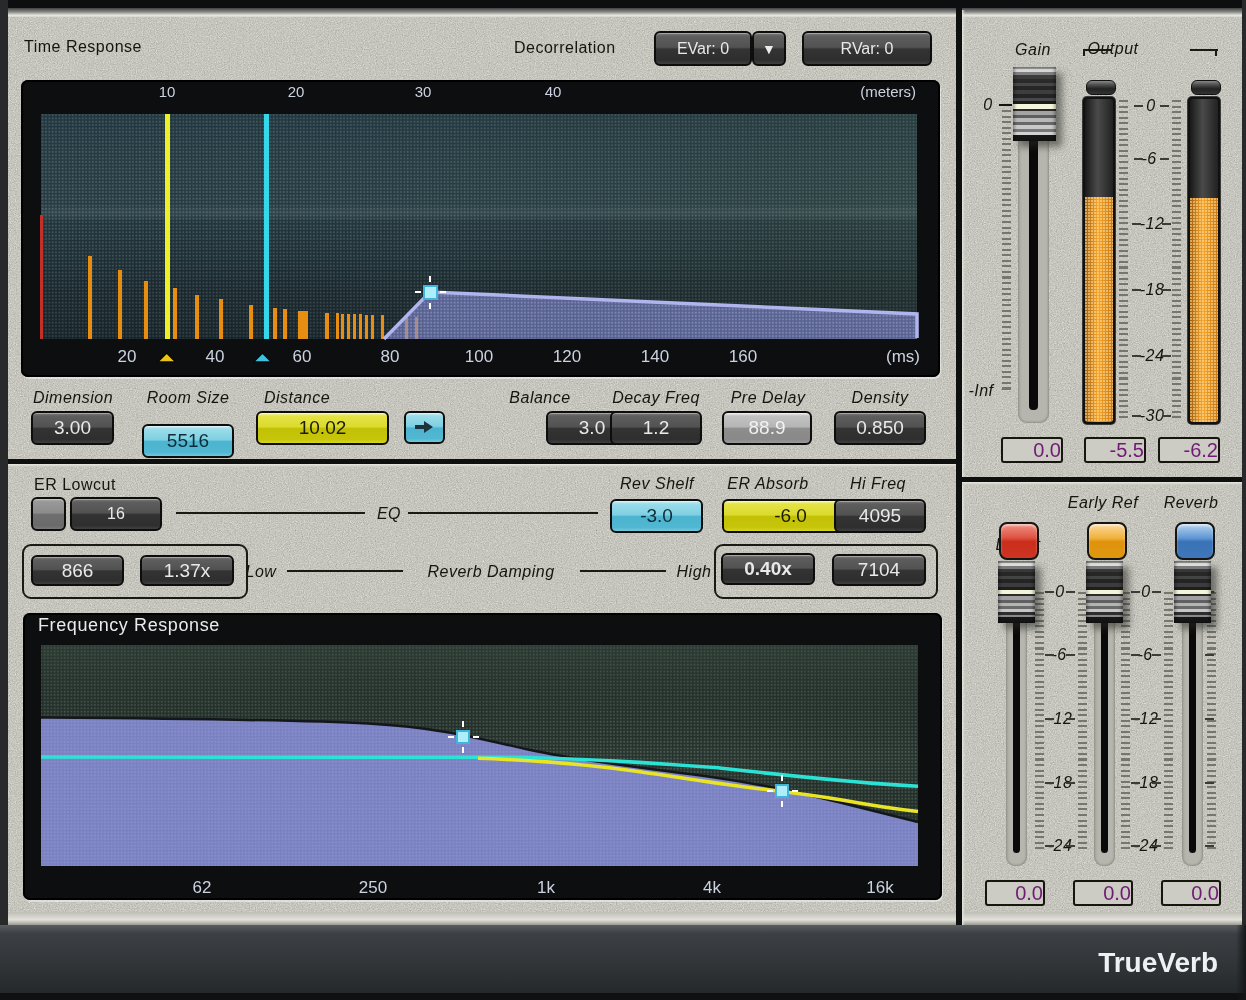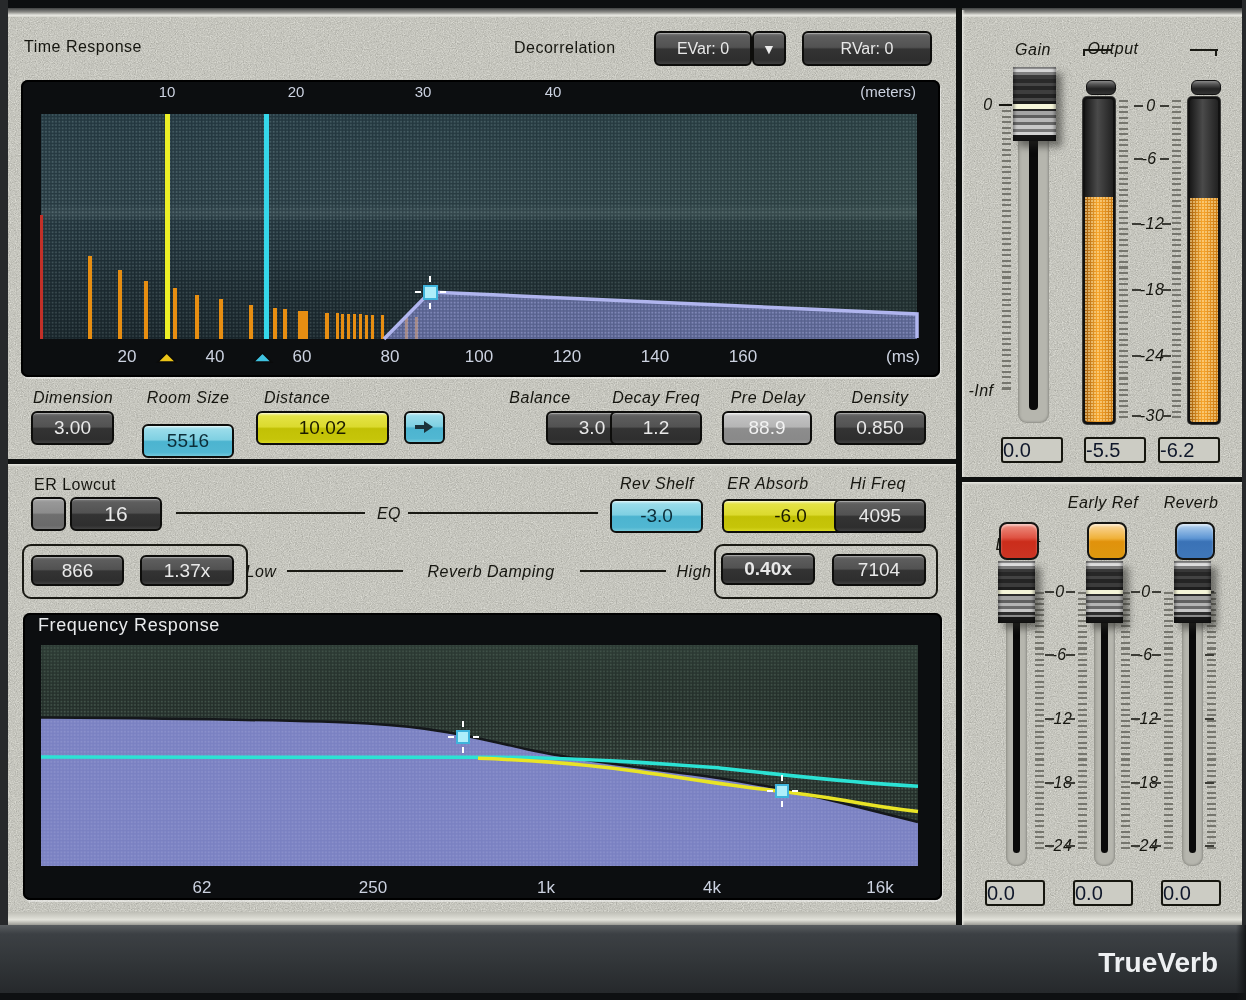--- a/index.html
+++ b/index.html
@@ -11,21 +11,21 @@
   
   .btn{position:absolute;border:2px solid #0d0d0b;border-radius:6px;
        background:linear-gradient(180deg,#909090 0%,#686868 6%,#5d5d5d 12%,#525252 46%,#333333 52%,#2e2e2e 88%,#404040 100%);
        box-shadow:inset 0 1px 0 rgba(255,255,255,.25);
        color:#e9e9e9;text-align:center;}
   .btn span{position:absolute;left:0;right:0;top:50%;transform:translateY(-50%);}
   .cyanbtn{background:linear-gradient(180deg,#d5f2f6 0%,#9adcea 10%,#7fd0e2 46%,#4cb4d0 52%,#51b7d2 88%,#72c8da 100%);color:#0c2d38;}
   .yelbtn{background:linear-gradient(180deg,#f6f6c0 0%,#e4e345 10%,#dbda2e 46%,#c2c105 52%,#c6c509 88%,#d8d720 100%);color:#1c1c00;padding-left:44px;}
   .silbtn{background:linear-gradient(180deg,#efefef 0%,#c2c2c2 10%,#b5b5b5 46%,#8d8d8d 52%,#898989 88%,#9a9a9a 100%);color:#f2f2f2;}
   .readout{position:absolute;height:22px;background:#ccccc4;border:2px solid #16160f;
-       border-radius:3px;color:#0f172a;font-size:20px;text-align:left;line-height:22px;}
+       border-radius:3px;color:#701a75;font-size:20px;text-align:right;line-height:22px;}
   
   .ticks{position:absolute;width:9px;z-index:2;
        background:repeating-linear-gradient(180deg,#76766e 0px,#76766e 2px,rgba(0,0,0,0) 2px,rgba(0,0,0,0) 5.55px);}
   
   .knob{position:absolute;width:43px;z-index:6;
        background:linear-gradient(180deg,
          #9a9a9a 0px,#9a9a9a 2px,#d6d6d6 2px,#d6d6d6 5px,#808080 5px,#808080 8px,
          #3c3c3c 8px,#3c3c3c 12px,#2a2a2a 12px,#2a2a2a 16px,#464646 16px,#464646 19px,
          #262626 19px,#262626 23px,#3e3e3e 23px,#3e3e3e 27px,#242424 27px,#242424 31px,
          #484848 31px,#484848 34px,#1c1c1c 34px,#1c1c1c 37px,
@@ -217,21 +217,21 @@
   </div>
 <div class="btn silbtn" style="left:722px;top:411px;width:86px;height:30px;font-size:19px;">
     <span>88.9</span>
   </div>
 <div class="btn" style="left:834px;top:411px;width:88px;height:30px;font-size:19px;">
     <span>0.850</span>
   </div>
 
 <div class="lbl" style="left:34px;top:476px;">ER Lowcut</div>
 <div class="btn" style="left:31px;top:497px;width:31px;height:30px;background:linear-gradient(180deg,#b0b0b0 0%,#989898 10%,#8c8c8c 46%,#6f6f6f 52%,#6a6a6a 88%,#787878 100%);"></div>
-<div class="btn" style="left:70px;top:497px;width:88px;height:30px;font-size:21px;text-decoration:underline;">
+<div class="btn" style="left:70px;top:497px;width:88px;height:30px;font-size:16px;text-decoration:underline;">
     <span>16</span>
   </div>
 <div class="abs" style="left:176px;top:512px;width:189px;height:2px;background:#1a1a14"></div>
 <div class="lbl c" style="left:389px;top:514px;font-size:16px;">EQ</div>
 <div class="abs" style="left:408px;top:512px;width:190px;height:2px;background:#1a1a14"></div>
 <div class="lbl c" style="left:657px;top:484px;">Rev Shelf</div>
 <div class="lbl c" style="left:768px;top:484px;">ER Absorb</div>
 <div class="lbl c" style="left:878px;top:484px;">Hi Freq</div>
 <div class="btn cyanbtn" style="left:610px;top:499px;width:89px;height:30px;font-size:19px;">
     <span>-3.0</span>

